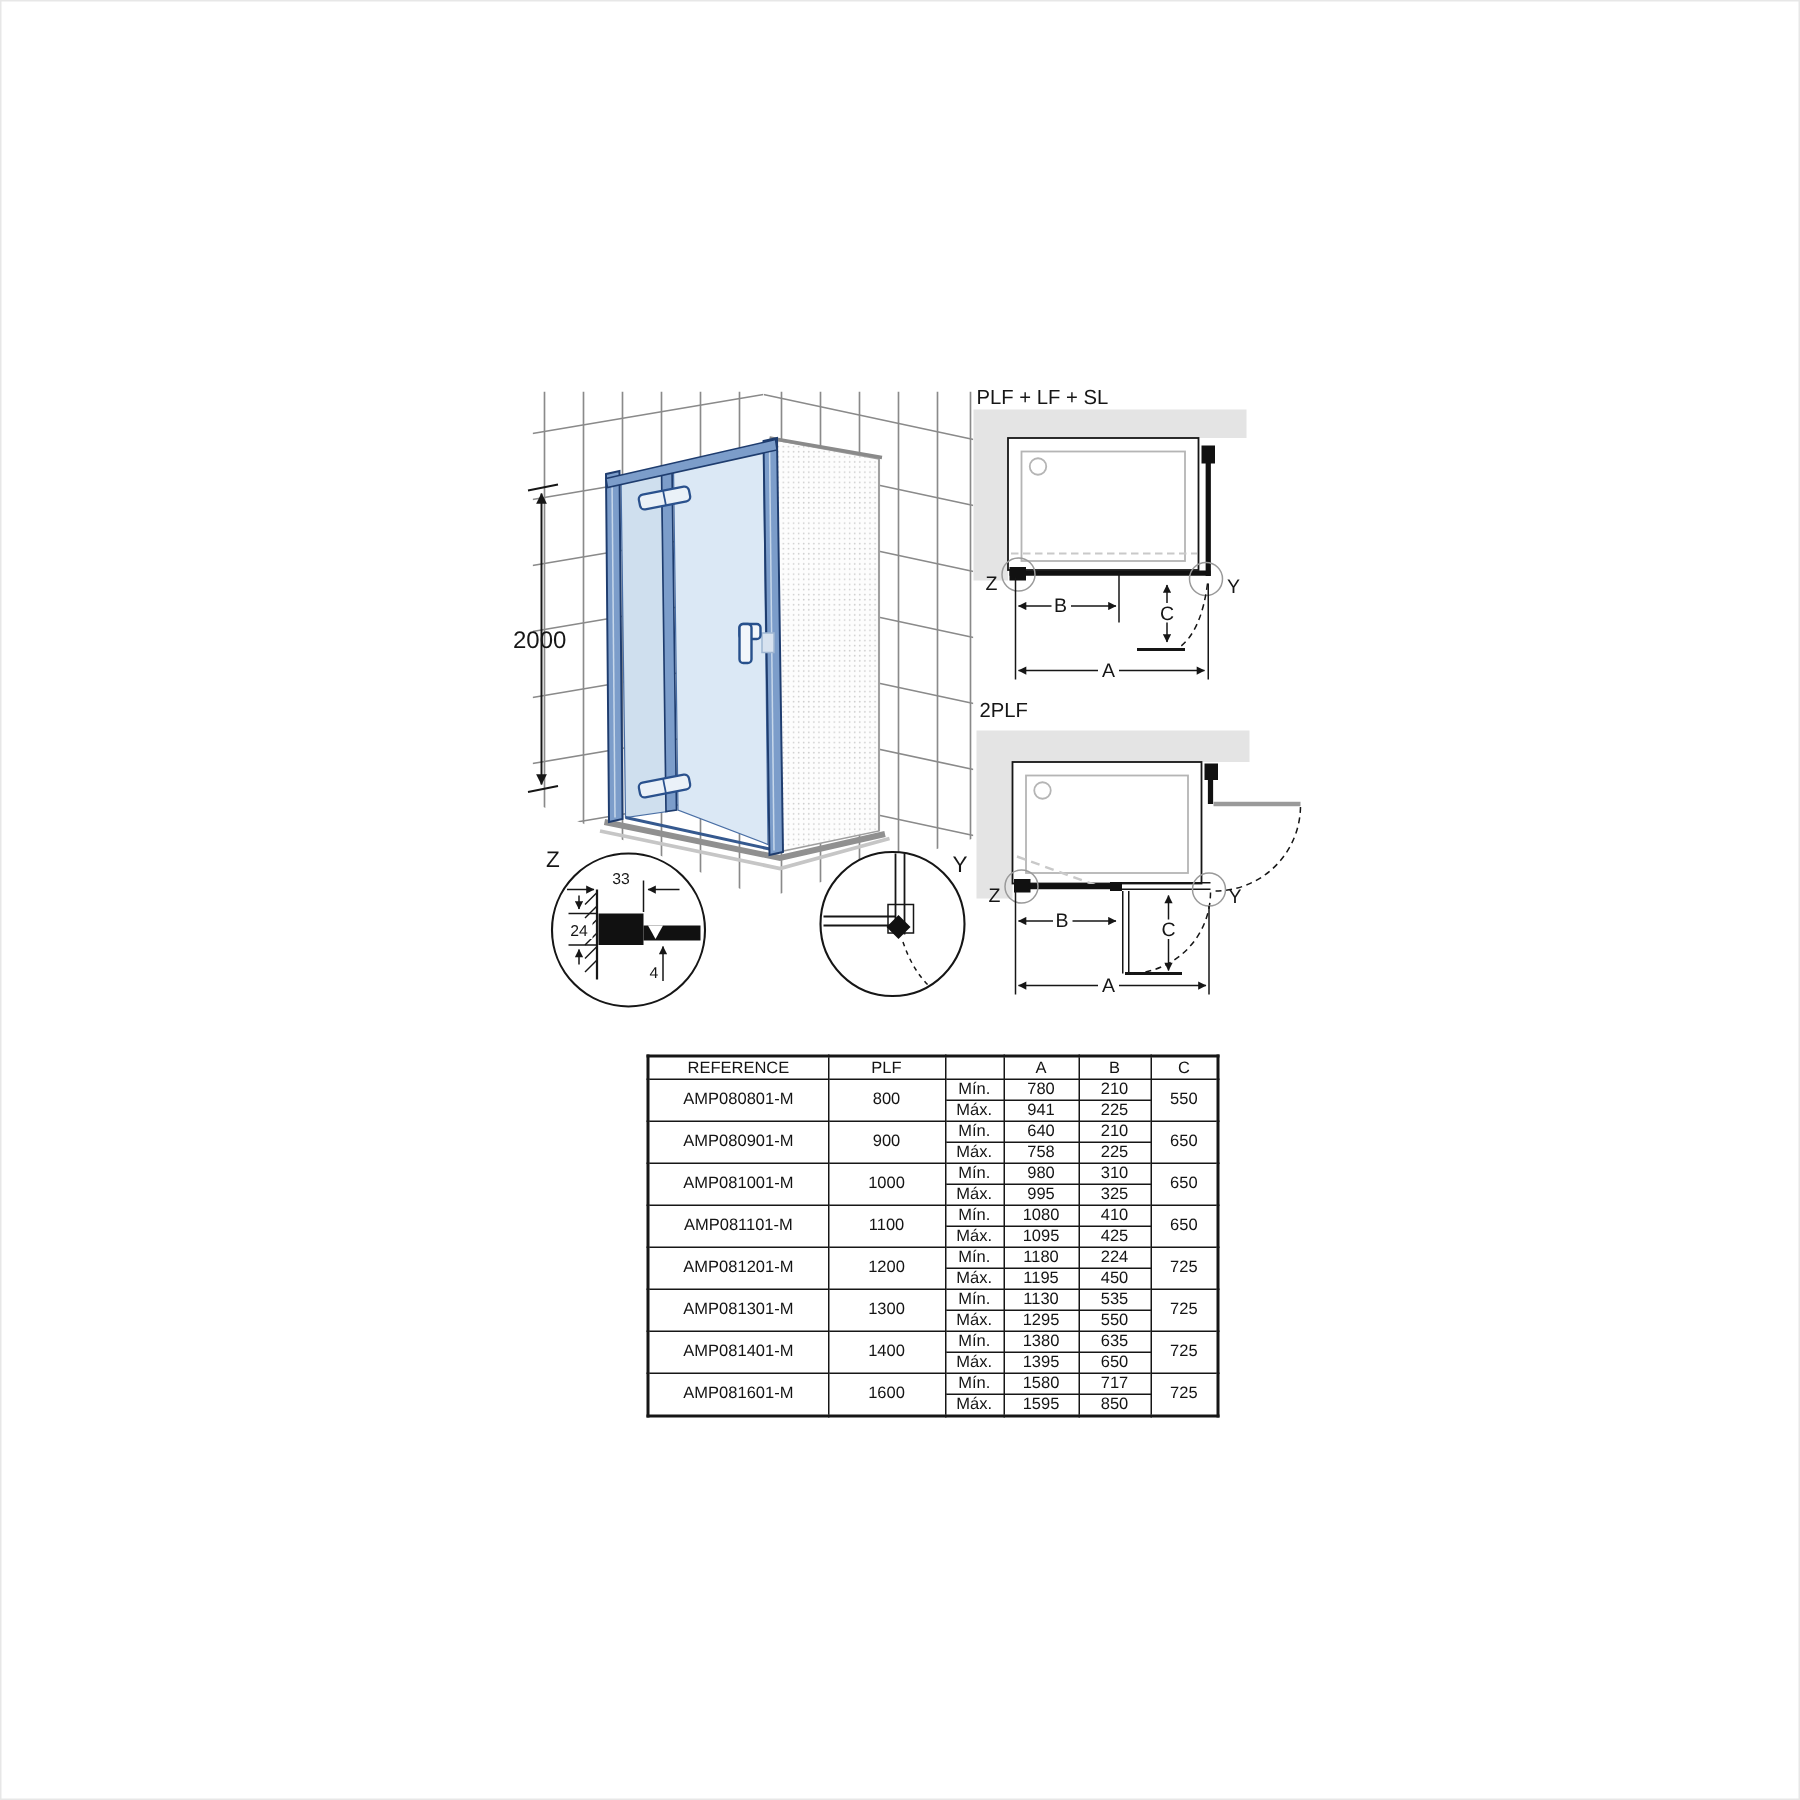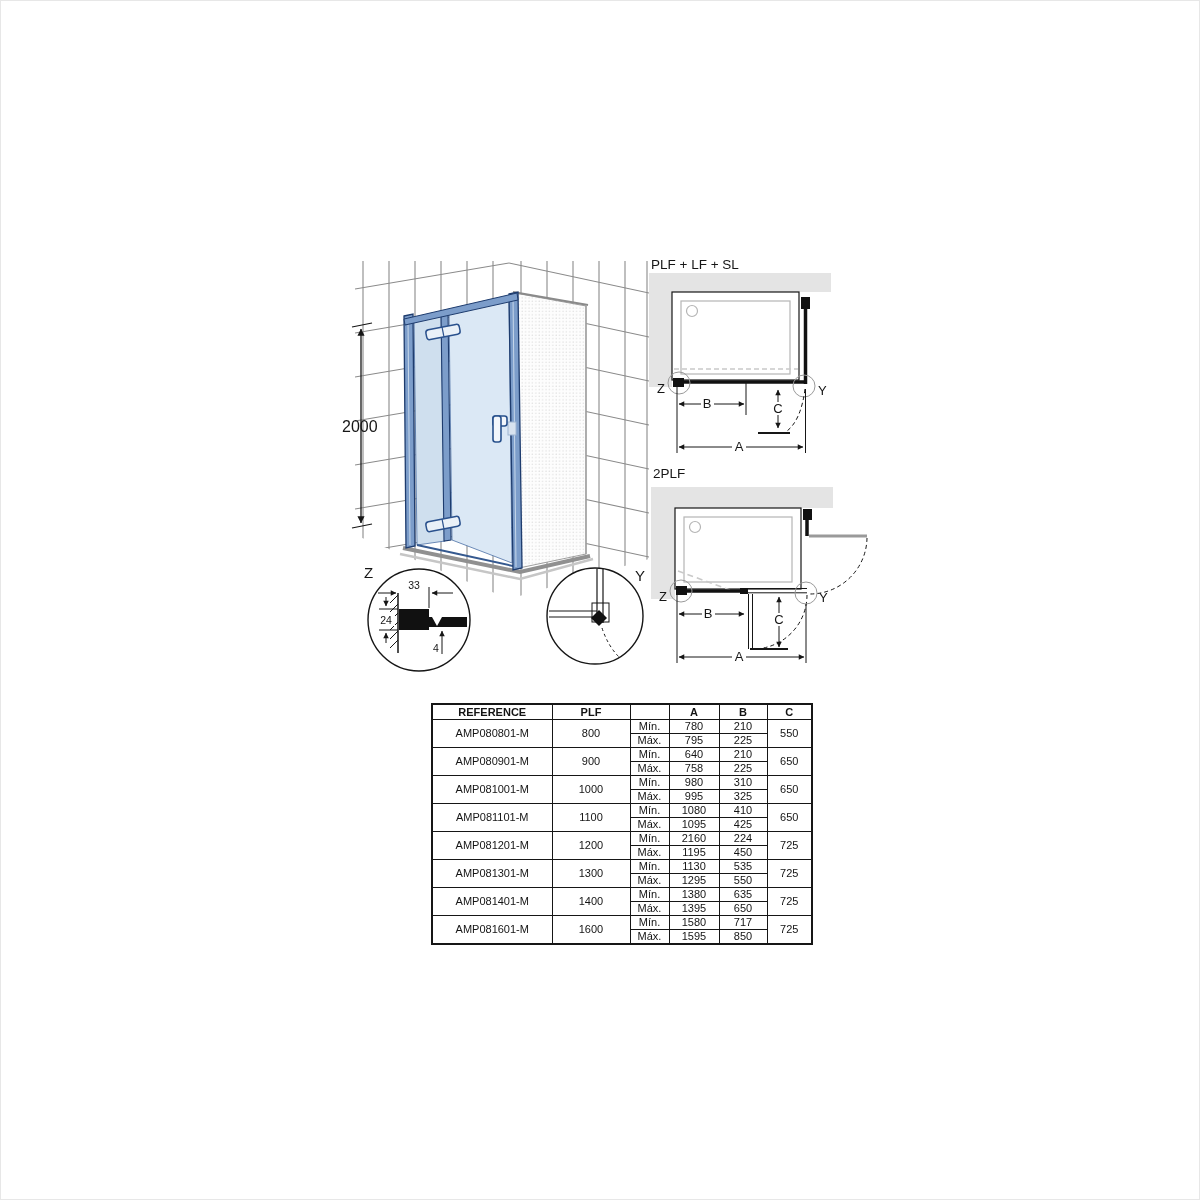--- a/index.html
+++ b/index.html
@@ -8,21 +8,21 @@
         font-family:"Liberation Sans",sans-serif;color:#141414;}
   svg text{font-family:"Liberation Sans",sans-serif;fill:#161616;}
   .drawing{position:absolute;left:0;top:0;}
   
   .spec-table{position:absolute;left:430px;top:702px;border-collapse:collapse;
               table-layout:fixed;font-size:11px;color:#141414;
               border:2.5px solid #161616;}
   .spec-table th,.spec-table td{border:1.5px solid #161616;text-align:center;
               height:13px;line-height:13px;padding:0 2px;font-weight:normal;
               white-space:nowrap;overflow:hidden;}
-  .spec-table th{font-weight:700;height:14px;margin-left:24px;}
+  .spec-table th{font-weight:400;height:14px;margin-left:24px;}
   .spec-table tr.maxrow td{border-top-width:1px;}
 </style>
 </head>
 <body>
 
 <div class="page">
 
 <svg class="drawing" width="1200" height="1200" viewBox="0 0 1200 1200">
   <defs>
     <marker id="arw" viewBox="0 0 10 10" refX="9.5" refY="5" markerWidth="8" markerHeight="5.5" orient="auto-start-reverse">
@@ -277,21 +277,21 @@
     <tr>
       <td rowspan="2">AMP080801-M</td>
       <td rowspan="2">800</td>
       <td>Mín.</td>
       <td>780</td>
       <td>210</td>
       <td rowspan="2">550</td>
     </tr>
     <tr class="maxrow">
       <td>Máx.</td>
-      <td>795</td>
+      <td>941</td>
       <td>225</td>
     </tr>
   </tbody>
   <tbody>
     <tr>
       <td rowspan="2">AMP080901-M</td>
       <td rowspan="2">900</td>
       <td>Mín.</td>
       <td>640</td>
       <td>210</td>
@@ -331,21 +331,21 @@
       <td>Máx.</td>
       <td>1095</td>
       <td>425</td>
     </tr>
   </tbody>
   <tbody>
     <tr>
       <td rowspan="2">AMP081201-M</td>
       <td rowspan="2">1200</td>
       <td>Mín.</td>
-      <td>2160</td>
+      <td>1180</td>
       <td>224</td>
       <td rowspan="2">725</td>
     </tr>
     <tr class="maxrow">
       <td>Máx.</td>
       <td>1195</td>
       <td>450</td>
     </tr>
   </tbody>
   <tbody>

